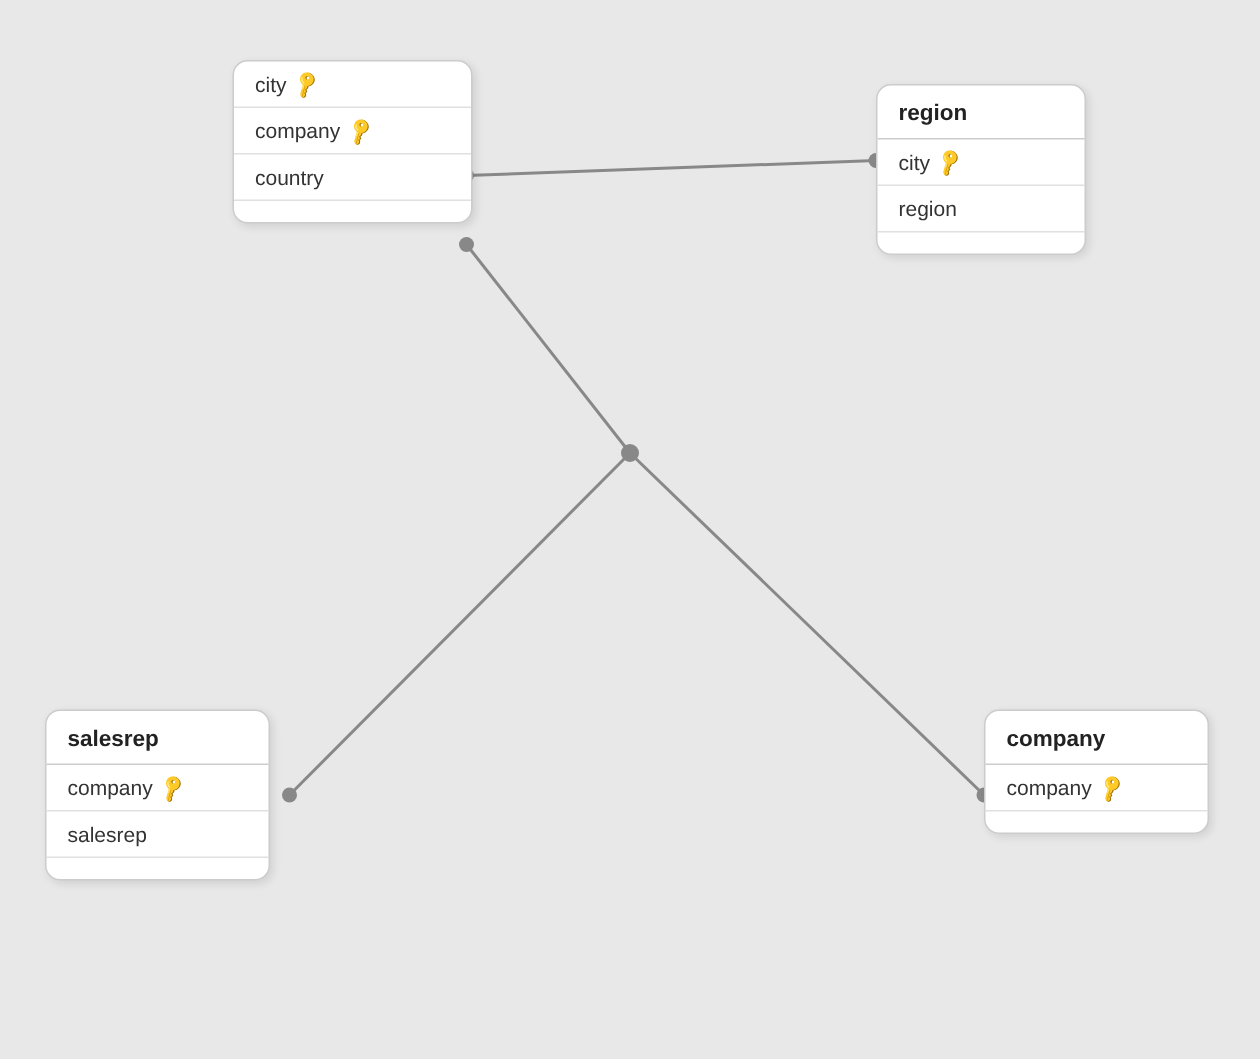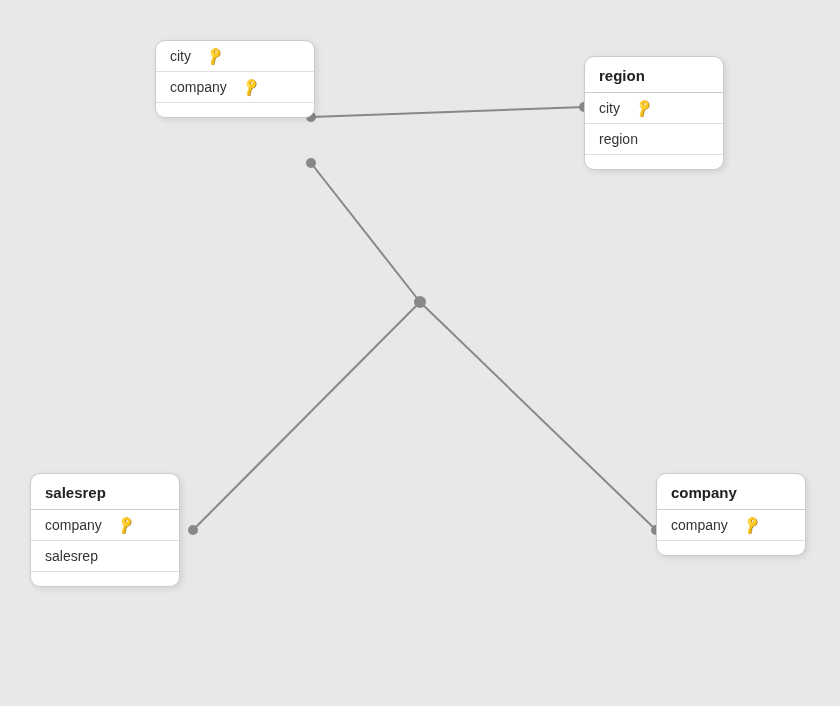--- a/index.html
+++ b/index.html
@@ -38,21 +38,21 @@
       color: #222;
       border-bottom: 1.5px solid #cccccc;
     }
     .db-table-row {
       padding: 7px 14px;
       font-size: 14px;
       color: #333;
       border-bottom: 1px solid #e0e0e0;
       display: flex;
       align-items: center;
-      gap: 16px;
+      gap: 5px;
     }
     .db-table-row:last-child {
       border-bottom: none;
     }
     .key-icon {
       font-size: 13px;
       color: #999;
       transform: rotate(-30deg);
       display: inline-block;
     }
@@ -83,20 +83,23 @@
 
   <div class="db-table" style="left:155px; top:40px; min-width:160px;">
     <div class="db-table-row">
       <span>city</span>
       <span class="key-icon">🔑</span>
     </div>
     <div class="db-table-row">
       <span>company</span>
       <span class="key-icon">🔑</span>
     </div>
+    <div class="db-table-row">
+      <span>country</span>
+    </div>
     <div class="db-table-row" style="height:10px; border-bottom:none;"></div>
   </div>
 
   <div class="db-table" style="left:584px; top:56px; min-width:140px;">
     <div class="db-table-header">region</div>
     <div class="db-table-row">
       <span>city</span>
       <span class="key-icon">🔑</span>
     </div>
     <div class="db-table-row">

